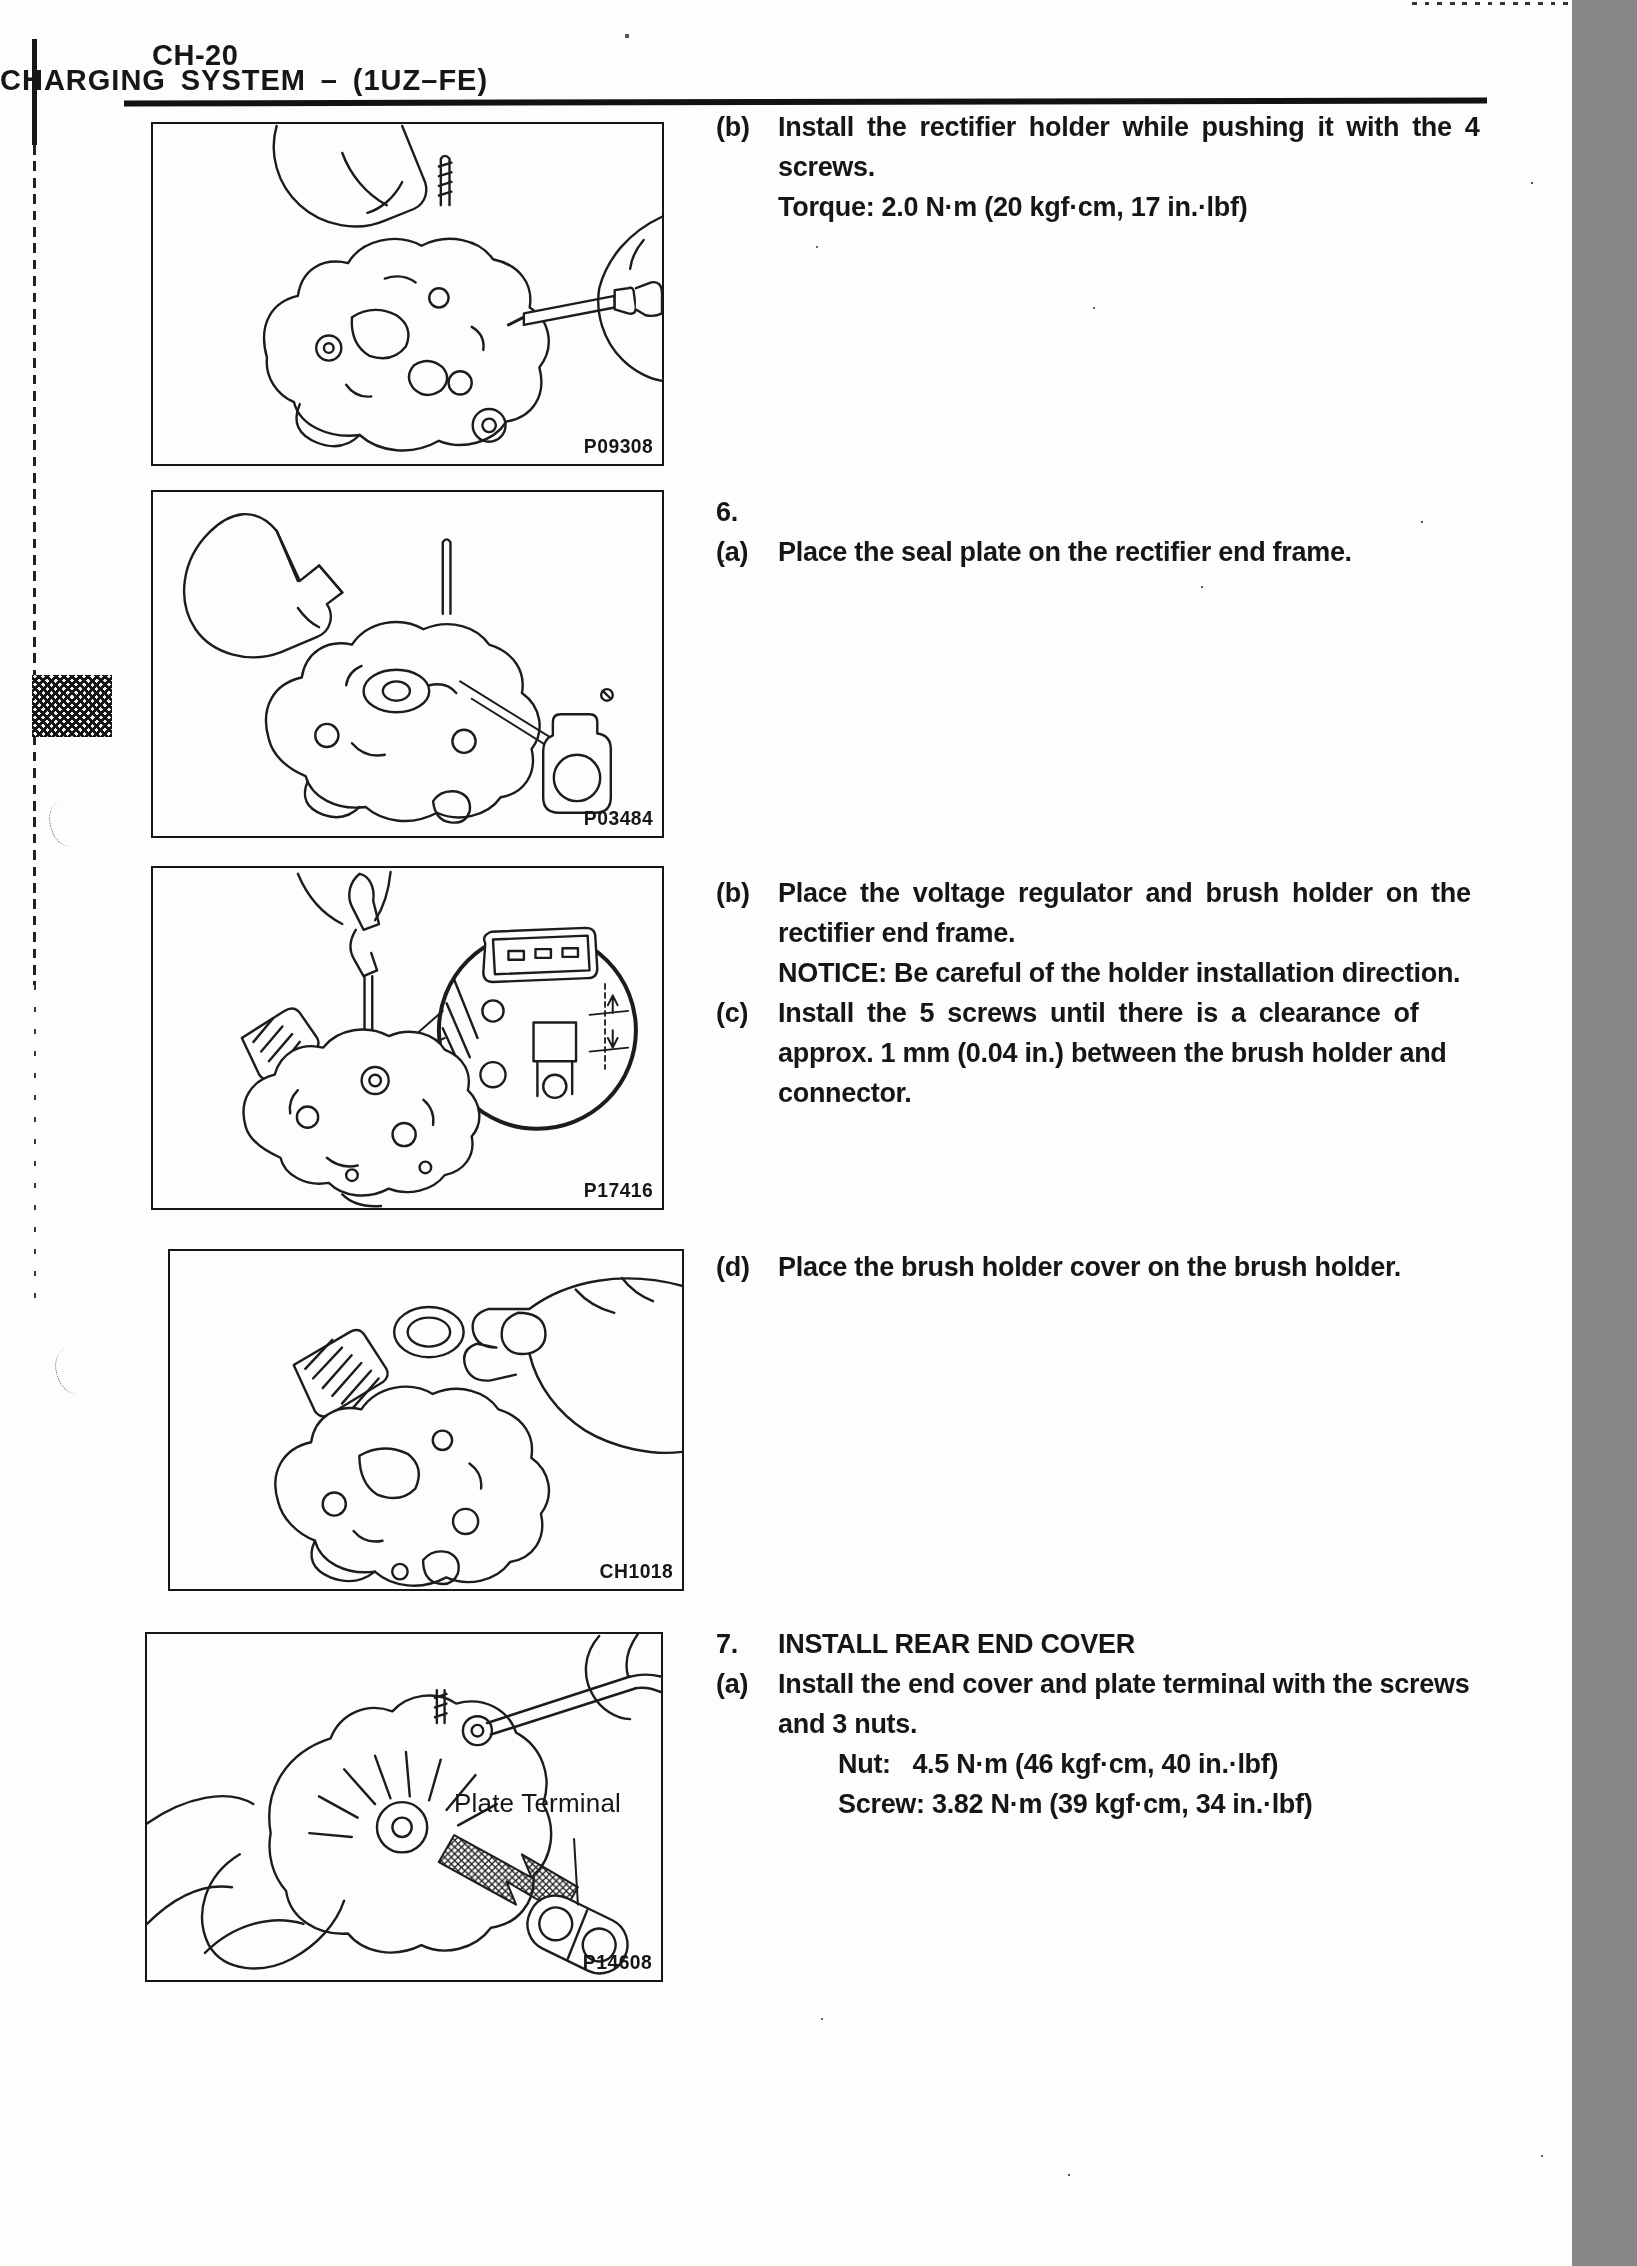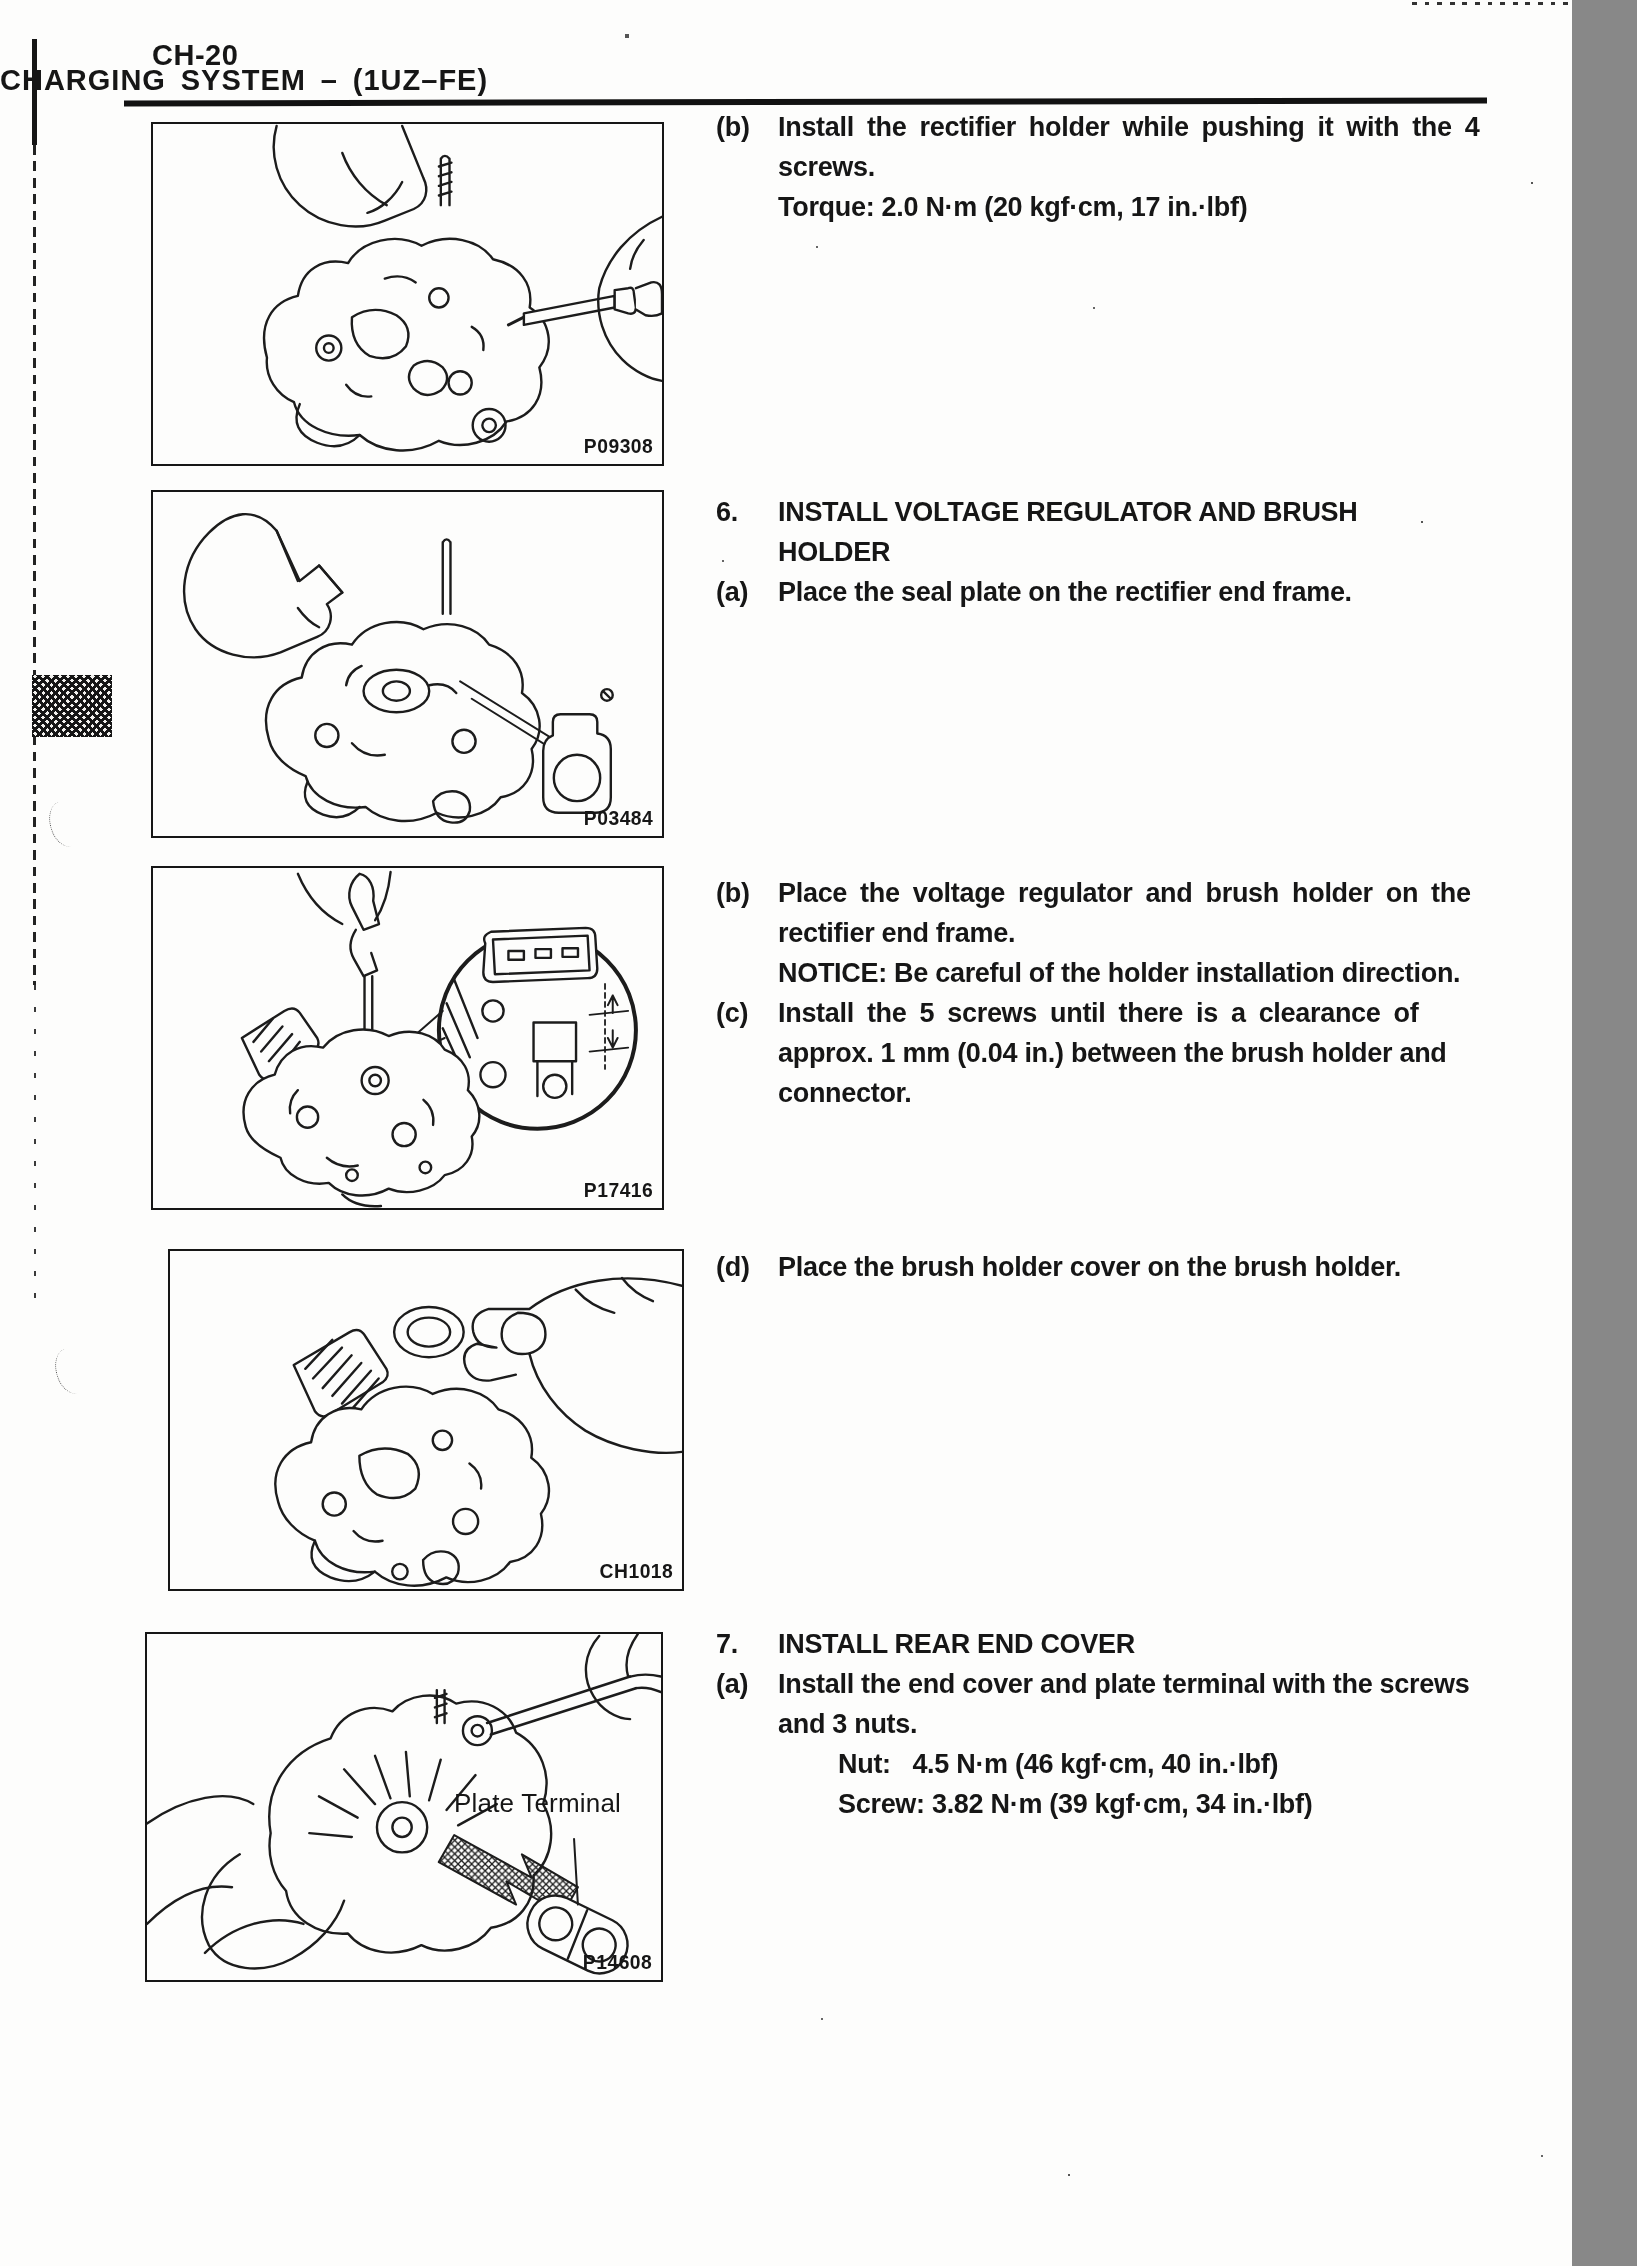--- a/index.html
+++ b/index.html
@@ -227,25 +227,20 @@
         <span class="tx">screws.</span>
       </div>
       <div class="tline">
         <span class="mk"></span>
         <span class="tx">Torque: 2.0 N·m (20 kgf·cm, 17 in.·lbf)</span>
       </div>
     </div>
   <div class="tblock" style="top:492px;">
       <div class="tline">
         <span class="mk">6.</span>
-        <span class="tx">INSTALL VOLTAGE REGULATOR AND BRUSH</span>
-      </div>
-      <div class="tline">
-        <span class="mk"></span>
-        <span class="tx">HOLDER</span>
       </div>
       <div class="tline">
         <span class="mk">(a)</span>
         <span class="tx">Place the seal plate on the rectifier end frame.</span>
       </div>
     </div>
   <div class="tblock" style="top:873px;">
       <div class="tline wide">
         <span class="mk">(b)</span>
         <span class="tx">Place the voltage regulator and brush holder on the</span>

